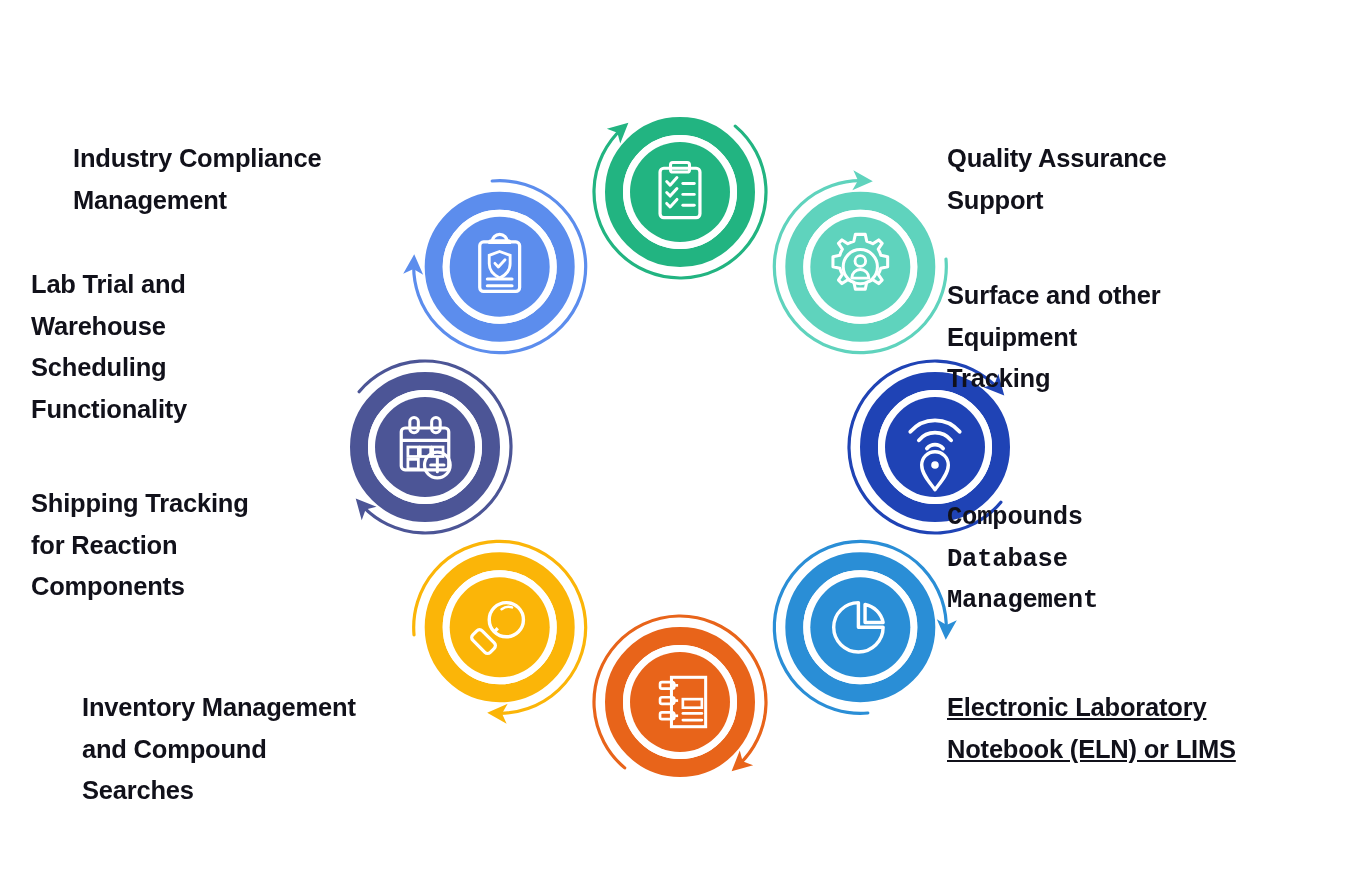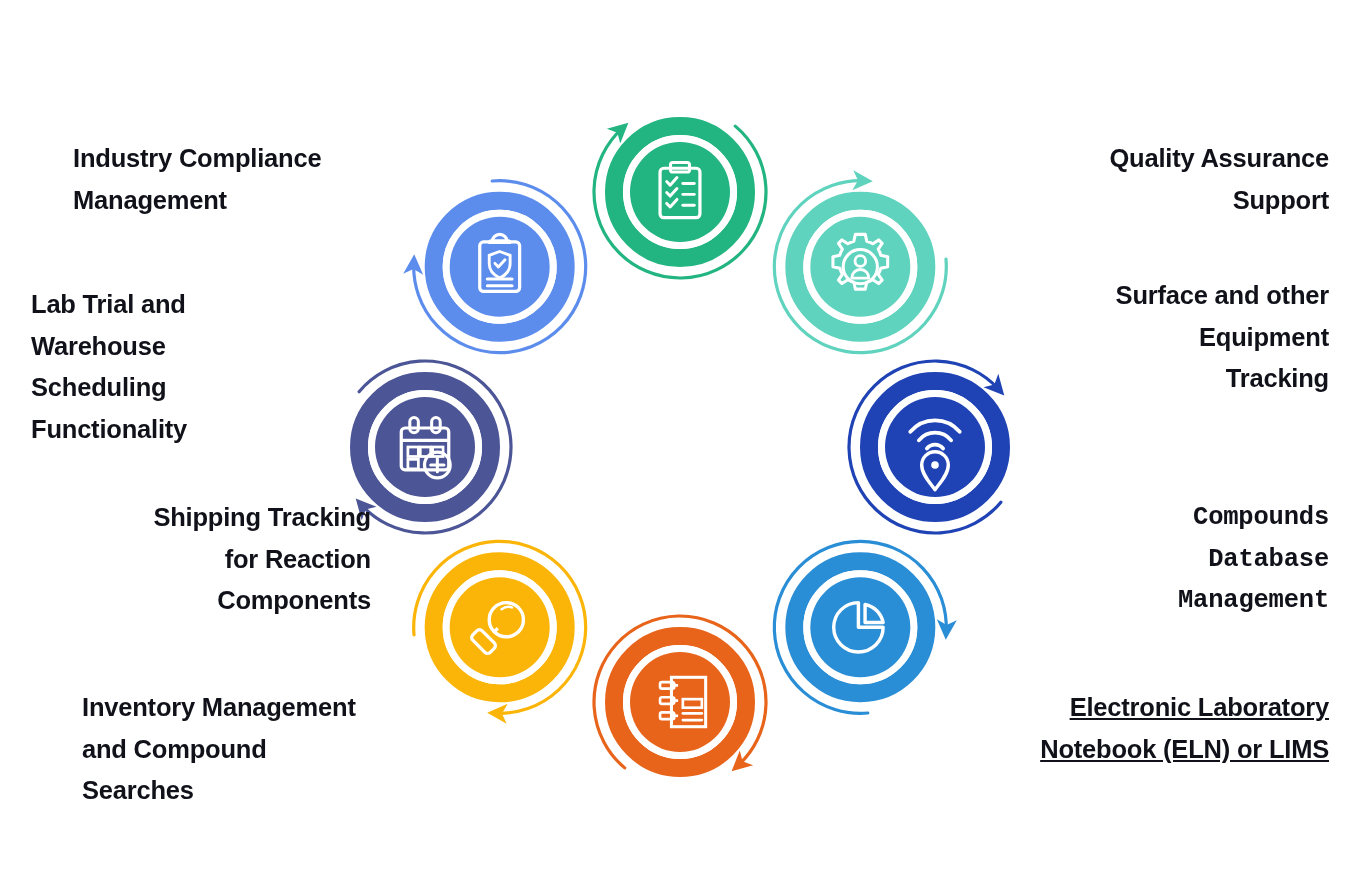--- a/index.html
+++ b/index.html
@@ -13,21 +13,21 @@
   .label{
     position:absolute;
     font-size:25.5px;
     font-weight:700;
     color:#11111a;
     line-height:1.63;
     letter-spacing:-0.2px;
     white-space:pre-line;
   }
   .label.left{text-align:left;}
-  .label.right{text-align:right;}
+  .label.right{text-align:left;}
 </style>
 </head>
 <body>
 
 <div id="stage">
 
   <svg id="diagram" viewBox="0 0 1360 880">
     <defs>
 
       <g id="icon-clipboard-shield">
@@ -215,25 +215,25 @@
         <g>
           <circle cx="680" cy="192" r="50" fill="#22b481"></circle>
           <use href="#icon-clipboard-checklist" x="0" y="0" transform="translate(680,192) scale(0.95)"></use>
         </g>
       </g>
   </svg>
 
   <div id="labels-layer">
       <div class="label left" style="left: 73px; top: 138px; width: 340px;">Industry Compliance
 Management</div>
-      <div class="label left" style="left: 31px; top: 284px; width: 340px;">Lab Trial and
+      <div class="label left" style="left: 31px; top: 264px; width: 340px;">Lab Trial and
 Warehouse
 Scheduling
 Functionality</div>
-      <div class="label left" style="left: 31px; top: 497px; width: 340px; text-align: right;">Shipping Tracking
+      <div class="label left" style="left: 31px; top: 483px; width: 340px;">Shipping Tracking
 for Reaction
 Components</div>
       <div class="label left" style="left: 82px; top: 687px; width: 340px;">Inventory Management
 and Compound
 Searches</div>
       <div class="label right" style="left: 947px; top: 138px; width: 382px;">Quality Assurance
 Support</div>
       <div class="label right" style="left: 947px; top: 275px; width: 382px;">Surface and other
 Equipment
 Tracking</div>

